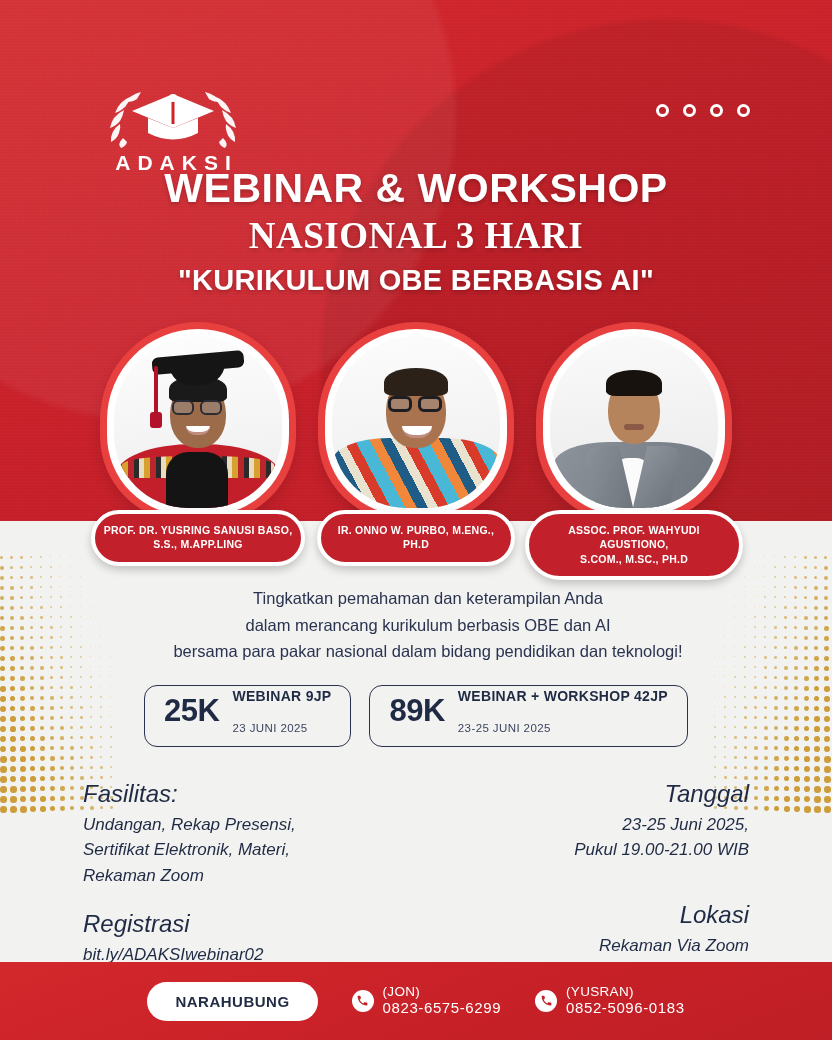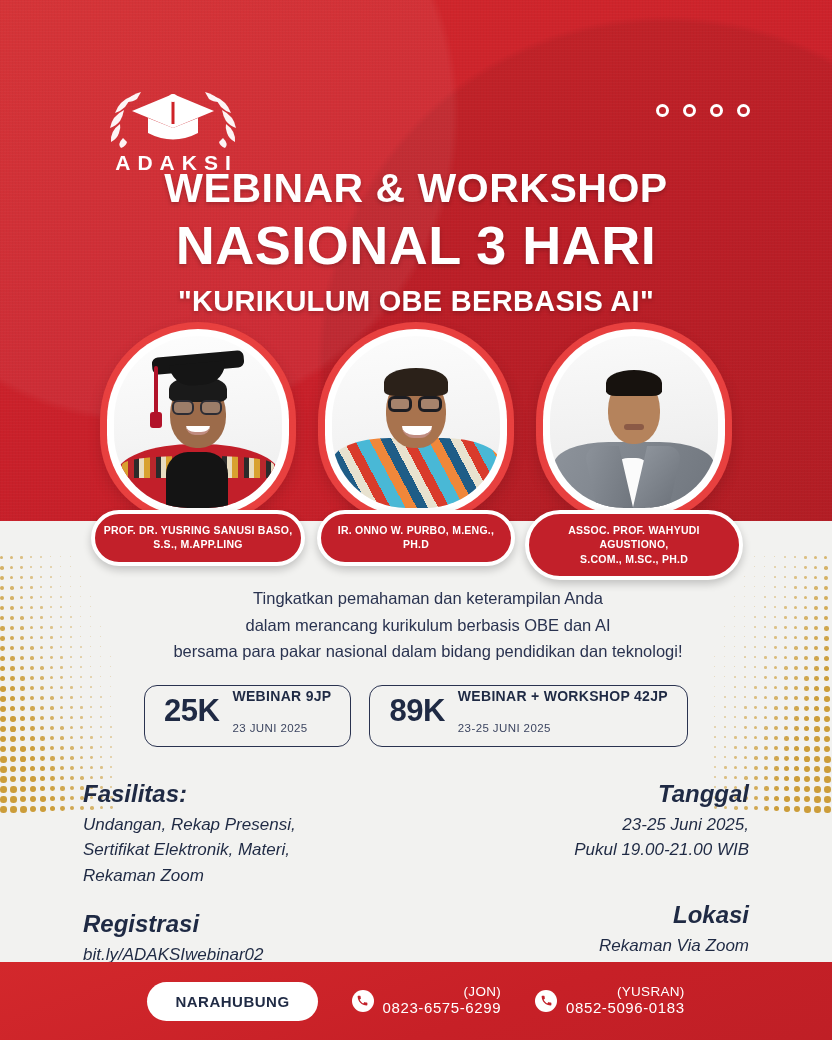--- a/index.html
+++ b/index.html
@@ -57,22 +57,22 @@
   
   .title-block {
     position:absolute; left:0; top:163px; width:832px; text-align:center;
     color:#fff;
   }
   .title-1 {
     font-size:41px; font-weight:bold; letter-spacing:.5px;
     line-height:1.22; text-shadow:0 2px 4px rgba(0,0,0,.22);
   }
   .title-2 {
-    font-size:54px; font-weight:bold; letter-spacing:.5px;
-    line-height:1.22; text-shadow:0 2px 4px rgba(0,0,0,.22);
+    font-size:37px; font-weight:bold; letter-spacing:.5px;
+    line-height:1.22; text-shadow:0 2px 4px rgba(0,0,0,.22);font-family:Liberation Serif, serif;
   }
   .title-3 {
     font-size:29px; font-weight:bold; letter-spacing:.3px;
     margin-top:6px; text-shadow:0 2px 4px rgba(0,0,0,.22);
   }
 
   
   .speakers {
     position:absolute; left:0; top:322px; width:832px; height:240px;
   }
@@ -193,41 +193,41 @@
   
   .info-left {
     position:absolute; left:83px; top:780px; width:340px;
     color:#1f2a44; font-style:italic;
   }
   .info-right {
     position:absolute; right:83px; top:780px; width:300px;
     color:#1f2a44; font-style:italic; text-align:right;
   }
   .inf-h {
-    font-size:24px; font-weight:bold; line-height:1.2;
+    font-size:24px; font-weight:normal; line-height:1.2;
   }
   .inf-b {
     font-size:17px; line-height:1.5; margin-top:3px;
   }
   .gap-blk { height:22px; }
   .gap-blk-r { height:38px; }
 
   
   .footer {
     position:absolute; left:0; bottom:0; width:832px; height:78px;
     background:#ce2227;
     background-image:linear-gradient(160deg,#d3282c 0%,#c72027 60%,#bf1f26 100%);
     display:flex; align-items:center; justify-content:center; gap:34px;
   }
   .narahubung {
     background:#fff; color:#1f2a44;
     font-weight:bold; font-size:15px; letter-spacing:.5px;
     padding:11px 28px; border-radius:30px;
   }
-  .contact { display:flex; align-items:center; gap:9px; color:#fff;text-align:right; }
+  .contact { display:flex; align-items:center; gap:9px; color:#fff; }
   .ph-icon {
     width:22px; height:22px; border-radius:50%; background:#fff;
     display:flex; align-items:center; justify-content:center; flex:0 0 auto;
   }
   .ph-icon svg { display:block; }
   .c-name { font-size:13.5px; letter-spacing:.3px; line-height:1.15; }
   .c-num  { font-size:15px; letter-spacing:.6px; line-height:1.25; }
 </style>
 </head>
 <body>

